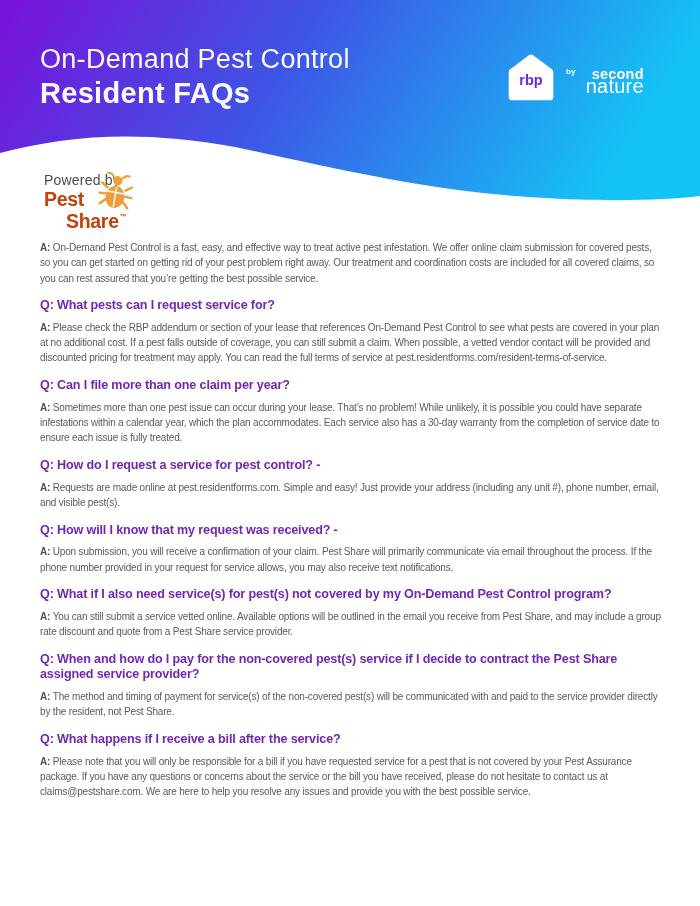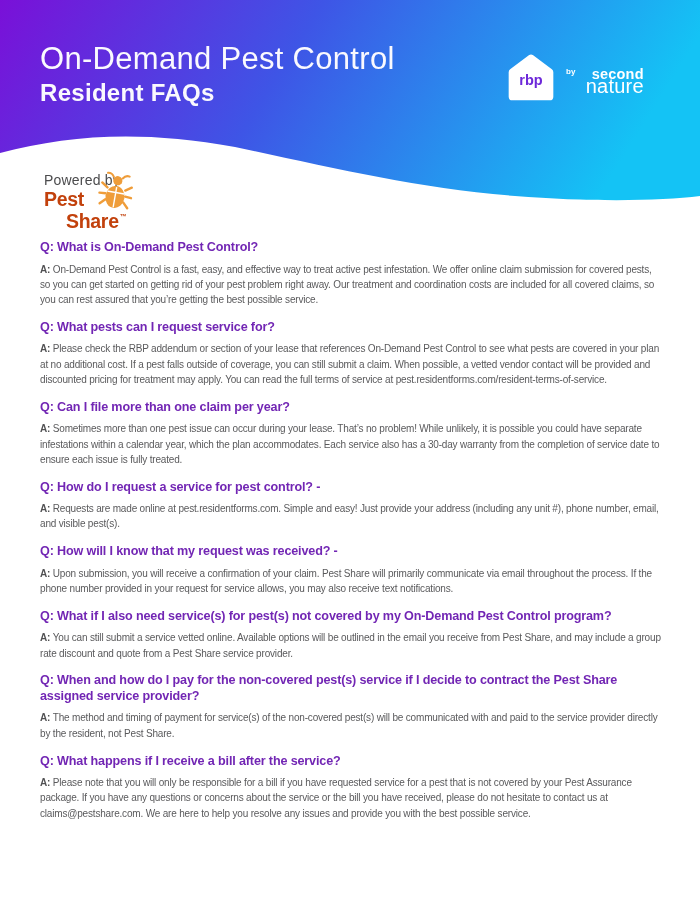--- a/index.html
+++ b/index.html
@@ -6,22 +6,22 @@
   body{
     width:700px;height:906px;overflow:hidden;background:#ffffff;
     font-family:"Liberation Sans","DejaVu Sans",sans-serif;
     position:relative;
   }
   .page{position:absolute;inset:0;width:700px;height:906px;background:#fff;}
 
   
   .hero-bg{position:absolute;top:0;left:0;display:block;}
   .hero-title{position:absolute;left:40px;top:42px;color:#faf9fe;}
-  .hero-title .t1{font-size:31px;font-weight:500;letter-spacing:.3px;line-height:34px;}
-  .hero-title .t2{font-size:24px;font-weight:800;letter-spacing:.3px;line-height:34px;}
+  .hero-title .t1{font-size:27px;font-weight:500;letter-spacing:.3px;line-height:34px;}
+  .hero-title .t2{font-size:29px;font-weight:800;letter-spacing:.3px;line-height:34px;}
 
   .brand{position:absolute;left:504px;top:52px;display:flex;align-items:center;}
   .rbp-badge{display:block;}
   .sn{display:inline-block;margin-left:8px;color:#fff;text-align:right;}
   .sn-line1{font-size:14.5px;font-weight:700;line-height:12px;letter-spacing:.2px;}
   .sn-by{font-size:8px;font-weight:600;vertical-align:5px;margin-right:16px;}
   .sn-line2{font-size:20px;font-weight:400;line-height:12px;letter-spacing:.2px;}
 
   
   .powered{position:absolute;left:44px;top:172px;width:140px;}
@@ -96,21 +96,20 @@
       </g>
       <circle cx="18" cy="9.5" r="4.6" fill="#ef9d3a"></circle>
       <ellipse cx="18" cy="26" rx="9.5" ry="11" fill="#ef9d3a"></ellipse>
       <line x1="18" y1="16" x2="18" y2="36.5" stroke="#ffffff" stroke-width="1.4"></line>
       <path d="M9.5 21.5 H26.5" stroke="#ffffff" stroke-width="1.4"></path>
     </svg>
   </div>
 
   <main class="faq-list">
     <section class="faq">
-      <h3 class="q">Q: What is On-Demand Pest Control?</h3>
       <p class="a"><span class="ap">A: </span><span>On-Demand Pest Control is a fast, easy, and effective way to treat active pest infestation. We offer online claim submission for covered pests, so you can get started on getting rid of your pest problem right away. Our treatment and coordination costs are included for all covered claims, so you can rest assured that you’re getting the best possible service.</span></p>
     </section>
 
     <section class="faq">
       <h3 class="q">Q: What pests can I request service for?</h3>
       <p class="a"><span class="ap">A: </span><span>Please check the RBP addendum or section of your lease that references On-Demand Pest Control to see what pests are covered in your plan at no additional cost. If a pest falls outside of coverage, you can still submit a claim. When possible, a vetted vendor contact will be provided and discounted pricing for treatment may apply. You can read the full terms of service at pest.residentforms.com/resident-terms-of-service.</span></p>
     </section>
 
     <section class="faq">
       <h3 class="q">Q: Can I file more than one claim per year?</h3>

